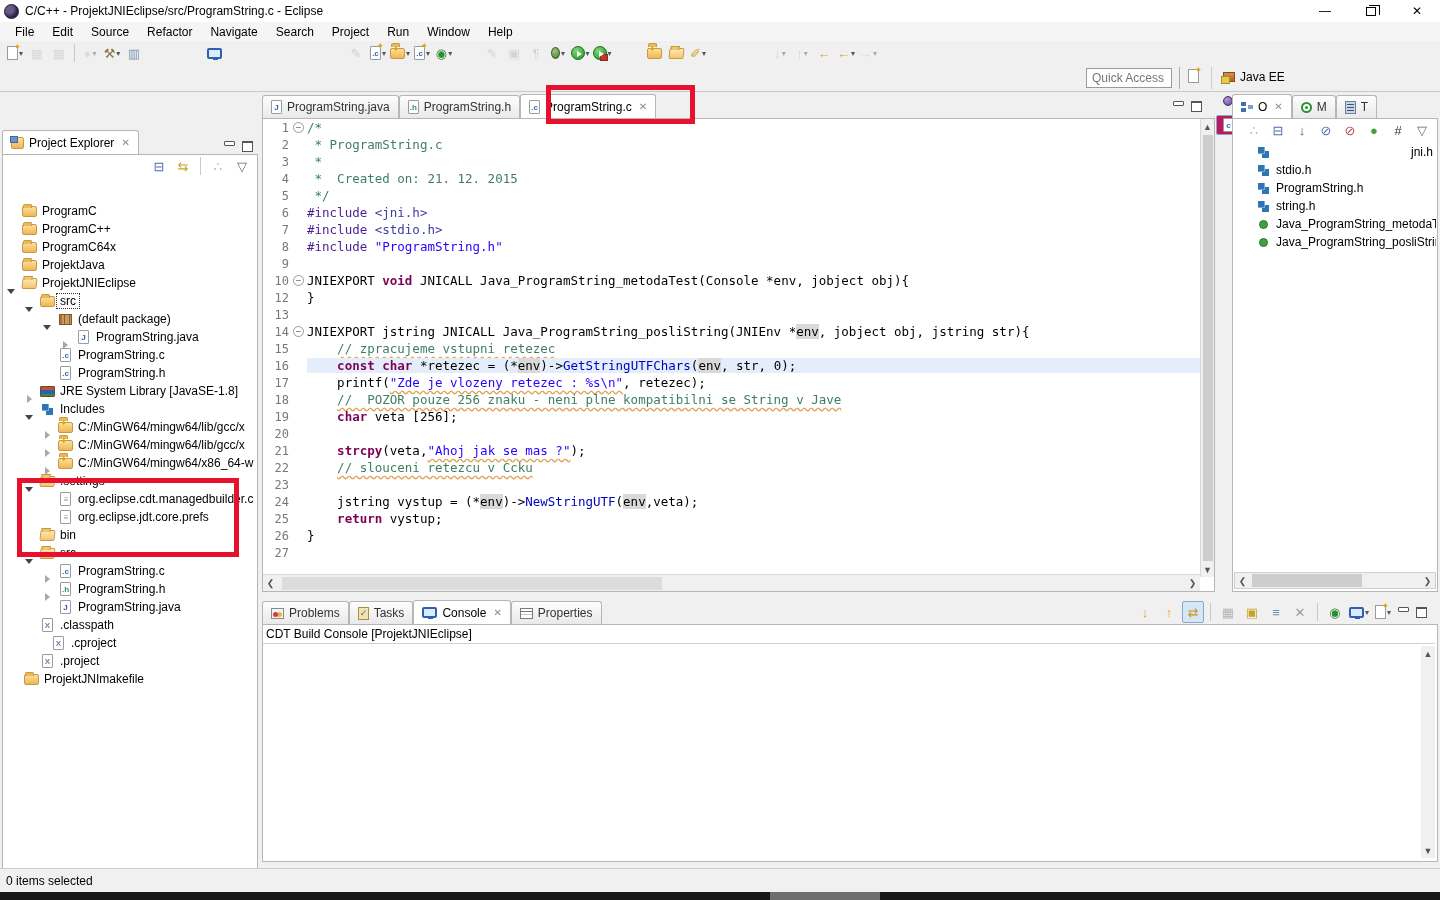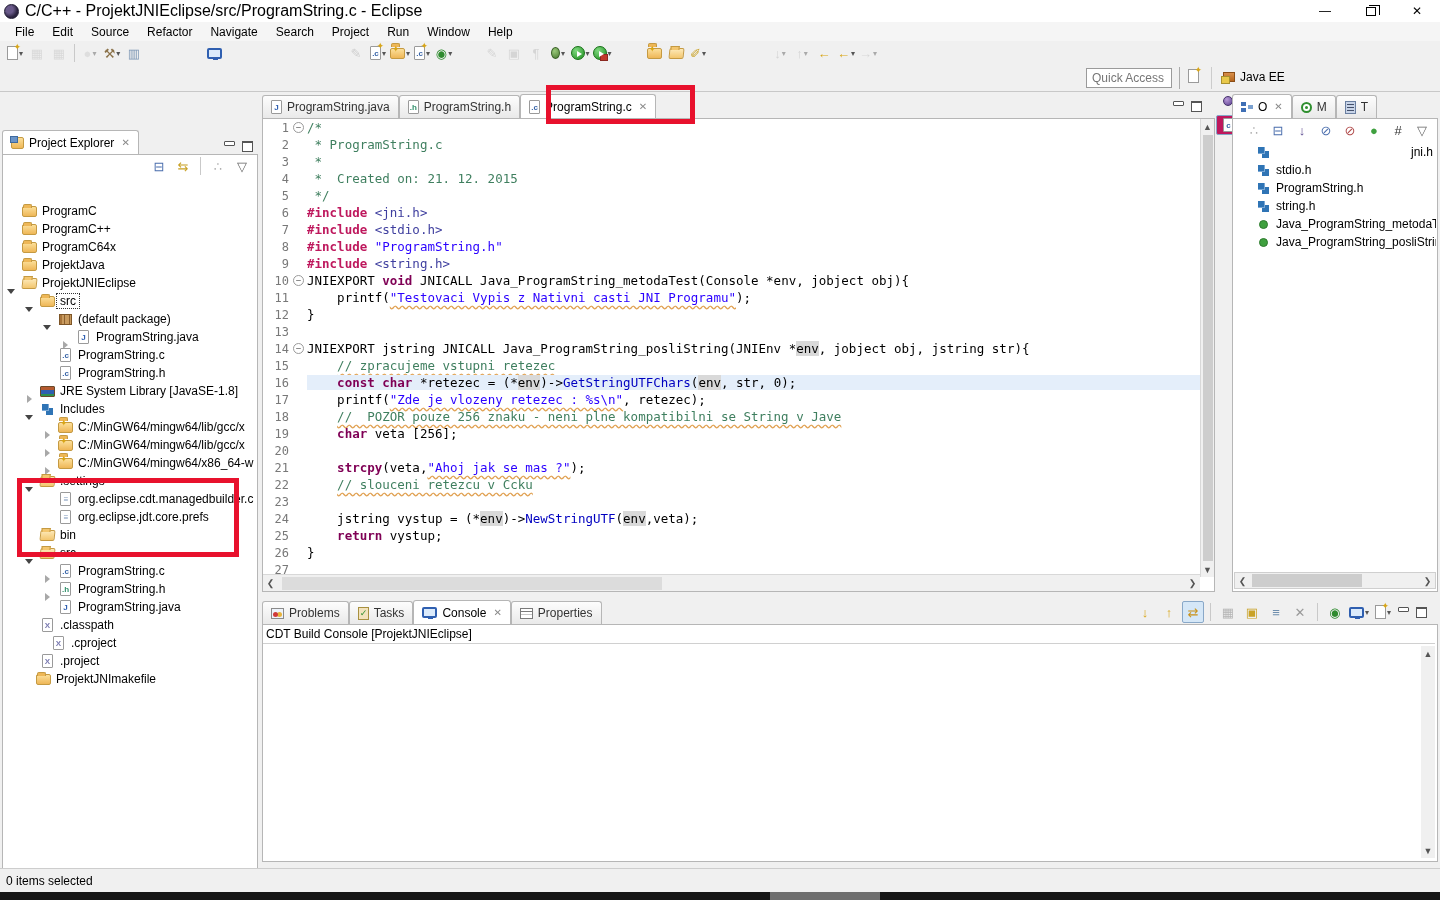--- a/index.html
+++ b/index.html
@@ -3,21 +3,21 @@
 <meta charset="utf-8">
 <style>
   * { margin:0; padding:0; box-sizing:border-box; }
   html,body { width:1440px; height:900px; overflow:hidden; font-family:"Liberation Sans",sans-serif; background:#f0f0f0; font-size:12px; color:#000; }
   .abs { position:absolute; }
   #stage { position:relative; width:1440px; height:900px; background:#f0f0f0; }
 
   
   #titlebar { position:absolute; left:0; top:0; width:1440px; height:22px; background:#fff; display:flex; align-items:center; }
   #app-icon { width:15px; height:15px; border-radius:50%; background:radial-gradient(circle at 35% 35%, #6a5a8a 0 30%, #2c2440 65%); margin:0 6px 0 4px; border:1px solid #1d1830; }
-  #title-text { font-size:16px; color:#000; }
+  #title-text { font-size:12px; color:#000; }
   #win-controls { margin-left:auto; display:flex; height:22px; }
   .wc { width:46px; height:22px; display:flex; align-items:center; justify-content:center; color:#000; font-size:12px; cursor:default; }
   .wc .box { width:10px; height:9px; border:1px solid #000; position:relative; background:#fff; }
   .wc .box::before { content:""; position:absolute; left:2px; top:-3px; width:10px; height:9px; border:1px solid #000; border-bottom:none; border-left:none; }
 
   
   #menubar { position:absolute; left:0; top:22px; width:1440px; height:19px; background:#f5f5f5; display:flex; align-items:center; padding-left:6px; gap:0; }
   .menu-item { padding:2px 9px; color:#000;text-align:right; }
 
   
@@ -120,21 +120,21 @@
   .fold.has::after { content:"−"; position:absolute; left:2px; top:-6px; width:9px; height:9px; border:1px solid #9a9a9a; border-radius:50%; color:#666; font-size:9px; line-height:9px; text-align:center; background:#fff; }
   .cl .ct { flex:1; white-space:pre; }
   .cl.hl .ct { background:#e4eefa; }
   .cs-p { color:#000; }
   .cs-k { color:#7f0055; font-weight:bold; }
   .cs-c { color:#3f7f5f; }
   .cs-cw { color:#3f7f5f; text-decoration:underline wavy #e0a050; text-underline-offset:3px; }
   .cs-s { color:#2a00ff; }
   .cs-sw { color:#2a00ff; text-decoration:underline wavy #e0a050; text-underline-offset:3px; }
   .cs-h { color:#3f3f9f; }
-  .cs-d { color:#be185d; font-weight:bold; }
+  .cs-d { color:#4c1d95; font-weight:normal; }
   .cs-fn { color:#0000c0; }
   .cs-e { background:#d9d9d9; }
 
   
   #console-title { position:absolute; left:263px; top:625px; width:1172px; height:19px; background:#fff; border-bottom:1px solid #d0d0d0; display:flex; align-items:center; padding-left:3px; font-size:12px; }
   #console-body { position:absolute; left:263px; top:644px; width:1157px; height:214px; background:#fff; }
 
   
   #quick-access { position:absolute; left:1086px; top:3px; width:86px; height:20px; border:1px solid #9a9a9a; background:#fff; color:#767676; display:flex; align-items:center; padding-left:5px; }
   .persp { display:flex; align-items:center; gap:5px; padding:2px 6px; border:1px solid transparent; border-radius:2px; }
@@ -504,21 +504,21 @@
             </span>
             <span class="lbl">.cproject</span>
           </div>
           <div class="trow" style="padding-left: 18px;">
             <span class="arr"></span>
             <span class="icn">
               <span class="mi i-file lx" data-lab="X"></span>
             </span>
             <span class="lbl">.project</span>
           </div>
-          <div class="trow" style="padding-left: 14px;">
+          <div class="trow" style="padding-left: 2px;">
             <span class="arr"></span>
             <span class="icn">
               <span class="mi i-folder"></span>
             </span>
             <span class="lbl">ProjektJNImakefile</span>
           </div>
         </div>
 
       <div class="sb-h" style="left:1px;right:1px;bottom:3px;">
         <span class="sb-btn">❮</span>
@@ -588,31 +588,25 @@
           <span class="ct"><span class="cs-d">#include </span><span class="cs-h">&lt;stdio.h&gt;</span></span>
         </div>
         <div class="cl">
           <span class="ln">8</span>
           <span class="fold"></span>
           <span class="ct"><span class="cs-d">#include </span><span class="cs-s">"ProgramString.h"</span></span>
         </div>
         <div class="cl">
           <span class="ln">9</span>
           <span class="fold"></span>
-          <span class="ct"><span class="cs-d">#include </span><span class="cs-h">&lt;string.h&gt;</span></span>
         </div>
         <div class="cl">
           <span class="ln">10</span>
           <span class="fold has"></span>
           <span class="ct"><span class="cs-p">JNIEXPORT </span><span class="cs-k">void</span><span class="cs-p"> JNICALL Java_ProgramString_metodaTest(Console *env, jobject obj){</span></span>
-        </div>
-        <div class="cl">
-          <span class="ln">11</span>
-          <span class="fold"></span>
-          <span class="ct"><span class="cs-p">    printf(</span><span class="cs-sw">"Testovaci Vypis z Nativni casti JNI Programu"</span><span class="cs-p">);</span></span>
         </div>
         <div class="cl">
           <span class="ln">12</span>
           <span class="fold"></span>
           <span class="ct"><span class="cs-p">}</span></span>
         </div>
         <div class="cl">
           <span class="ln">13</span>
           <span class="fold"></span>
           <span class="ct"></span>

